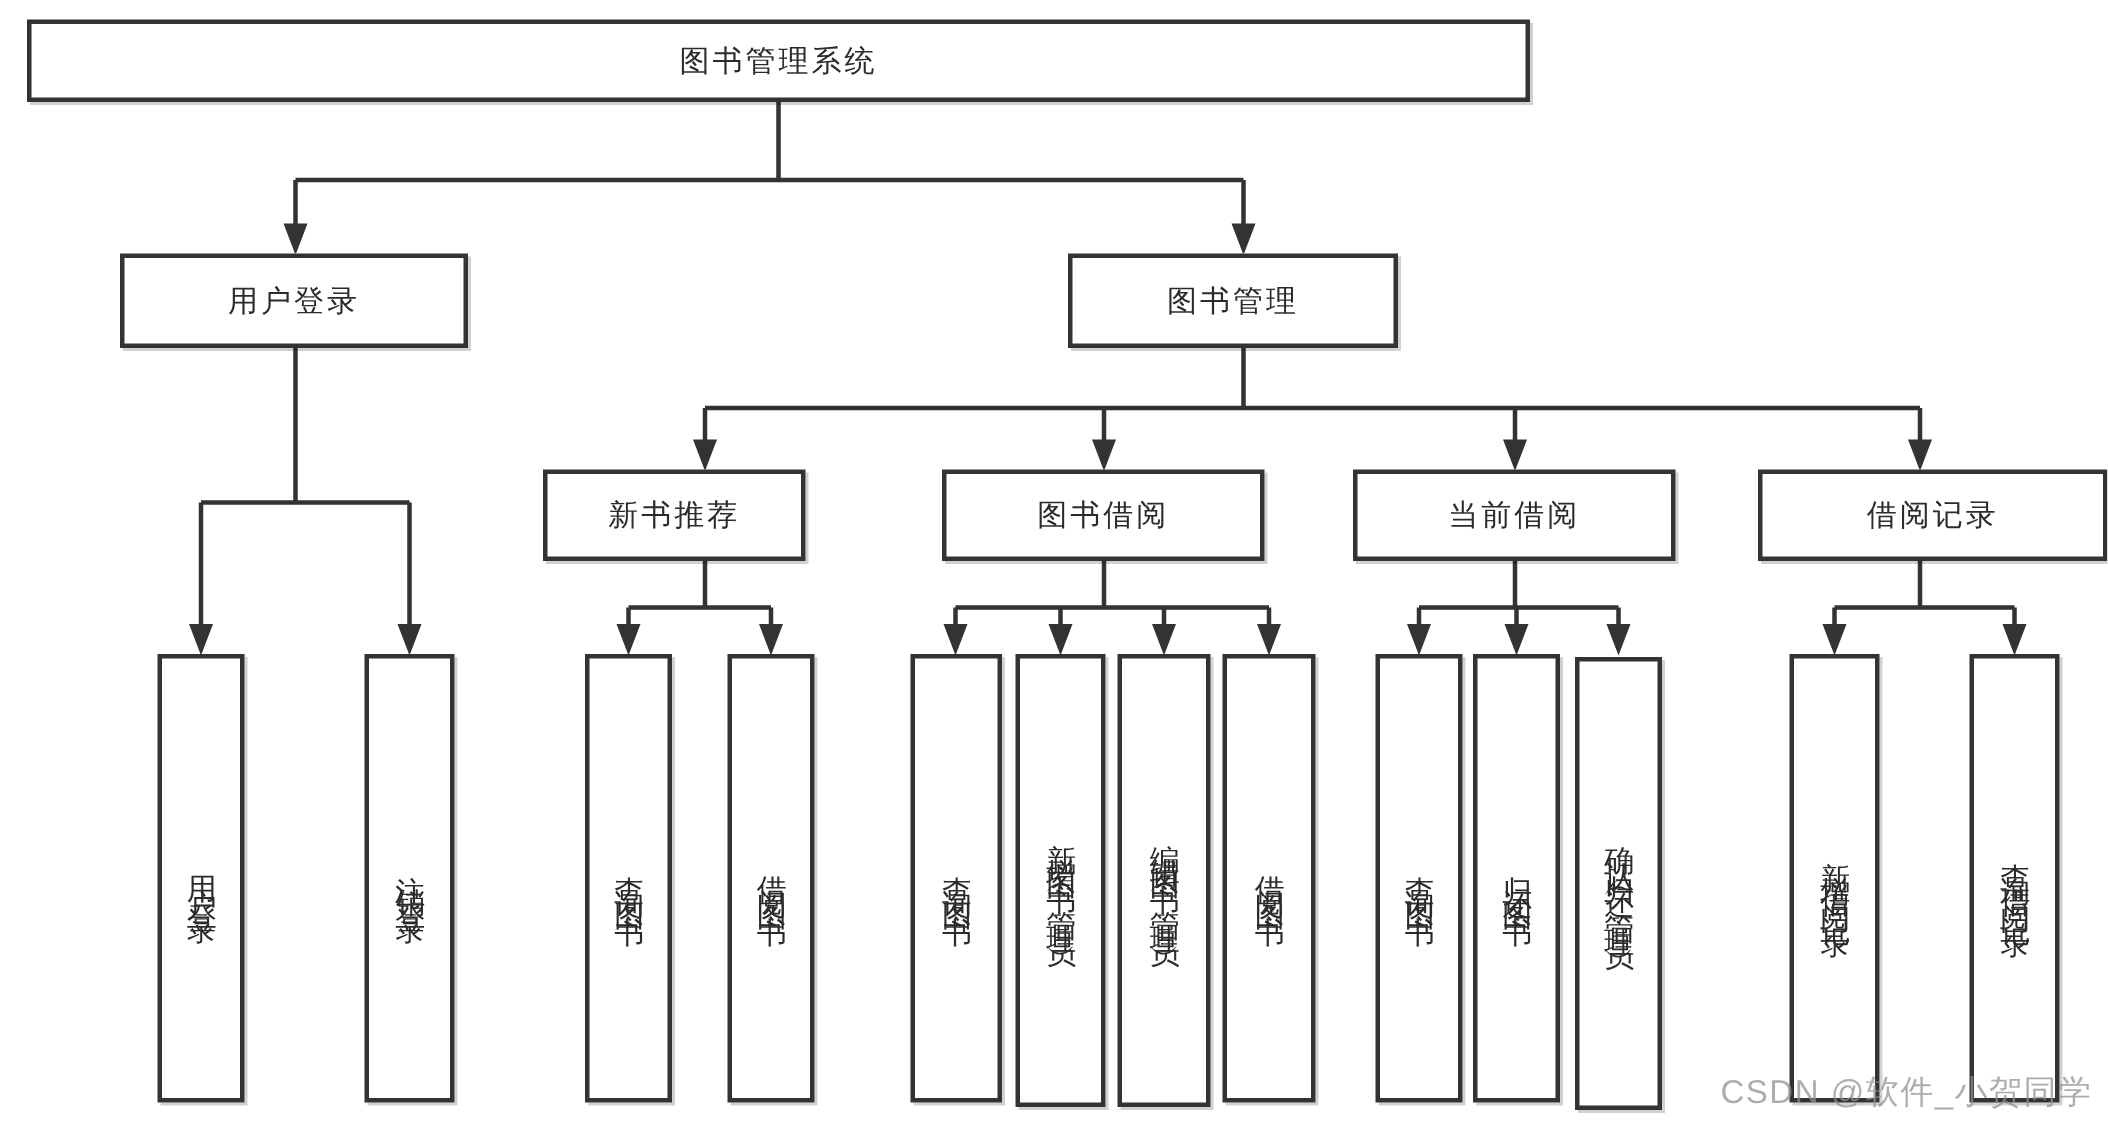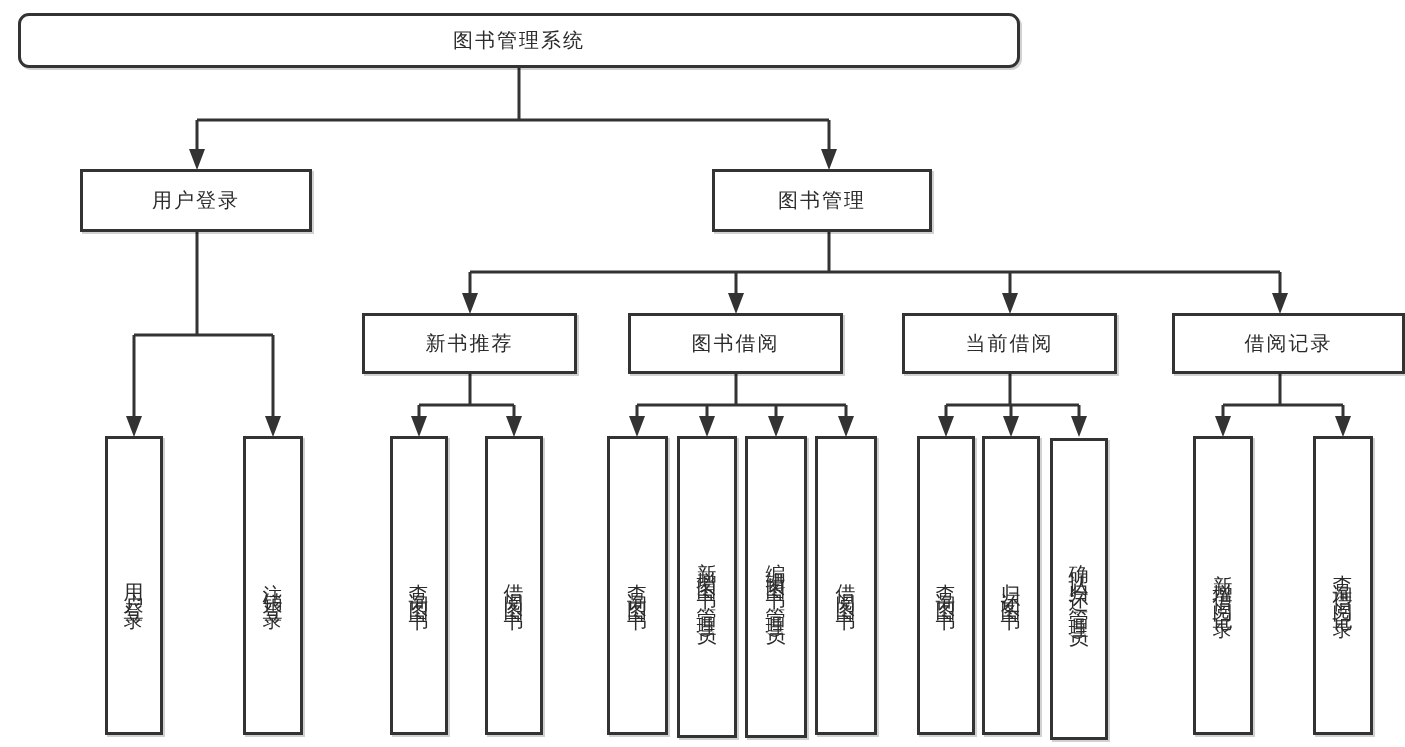--- a/index.html
+++ b/index.html
@@ -70,26 +70,26 @@
              M1280 374V406 M1223 405H1343 M1223 405V419 M1343 405V419" fill="none" stroke="#333333" stroke-width="3"></path>
     <path d="M189 149h16l-8 21z M821 149h16l-8 21z
              M462 293h16l-8 21z M728 293h16l-8 21z M1002 293h16l-8 21z M1272 293h16l-8 21z
              M126 416h16l-8 21z M265 416h16l-8 21z
              M411 416h16l-8 21z M506 416h16l-8 21z
              M629 416h16l-8 21z M699 416h16l-8 21z M768 416h16l-8 21z M838 416h16l-8 21z
              M938 416h16l-8 21z M1003 416h16l-8 21z M1071 416h16l-8 21z
              M1215 416h16l-8 21z M1335 416h16l-8 21z" fill="#333333" stroke="none"></path>
   </svg>
 
-  <div class="node" style="left:18px; top:13px; width:1002px; height:55px;border-radius:11px;">图书管理系统</div>
+  <div class="node" style="left:18px; top:13px; width:1002px; height:55px;">图书管理系统</div>
 
   <div class="node" style="left:80px; top:169px; width:232px; height:63px;">用户登录</div>
   <div class="node" style="left:712px; top:169px; width:220px; height:63px;">图书管理</div>
 
-  <div class="node" style="left:362px; top:313px; width:215px; height:61px;">新书推荐</div>
+  <div class="node" style="left:362px; top:313px; width:175px; height:61px;">新书推荐</div>
   <div class="node" style="left:902px; top:313px; width:215px; height:61px;">当前借阅</div>
   <div class="node" style="left:628px; top:313px; width:215px; height:61px;">图书借阅</div>
   <div class="node" style="left:1172px; top:313px; width:233px; height:61px;">借阅记录</div>
 
   <div class="node v" style="left:105px; top:436px; width:58px; height:299px;">用户登录</div>
   <div class="node v" style="left:243px; top:436px; width:60px; height:299px;">注销登录</div>
 
   <div class="node v" style="left:390px; top:436px; width:58px; height:299px;">查询图书</div>
   <div class="node v" style="left:485px; top:436px; width:58px; height:299px;">借阅图书</div>
 
@@ -98,14 +98,15 @@
   <div class="node v" style="left:745px; top:436px; width:62px; height:302px;">编辑图书（管理员）</div>
   <div class="node v" style="left:815px; top:436px; width:62px; height:299px;">借阅图书</div>
 
   <div class="node v" style="left:917px; top:436px; width:58px; height:299px;">查询图书</div>
   <div class="node v" style="left:982px; top:436px; width:58px; height:299px;">归还图书</div>
   <div class="node v" style="left:1050px; top:438px; width:58px; height:302px;">确认归还（管理员）</div>
 
   <div class="node v" style="left:1193px; top:436px; width:60px; height:299px;">新增借阅记录</div>
   <div class="node v" style="left:1313px; top:436px; width:60px; height:299px;">查询借阅记录</div>
 
+  <div id="watermark">CSDN @软件_小贺同学</div>
 
 </div>
 
 </body></html>

